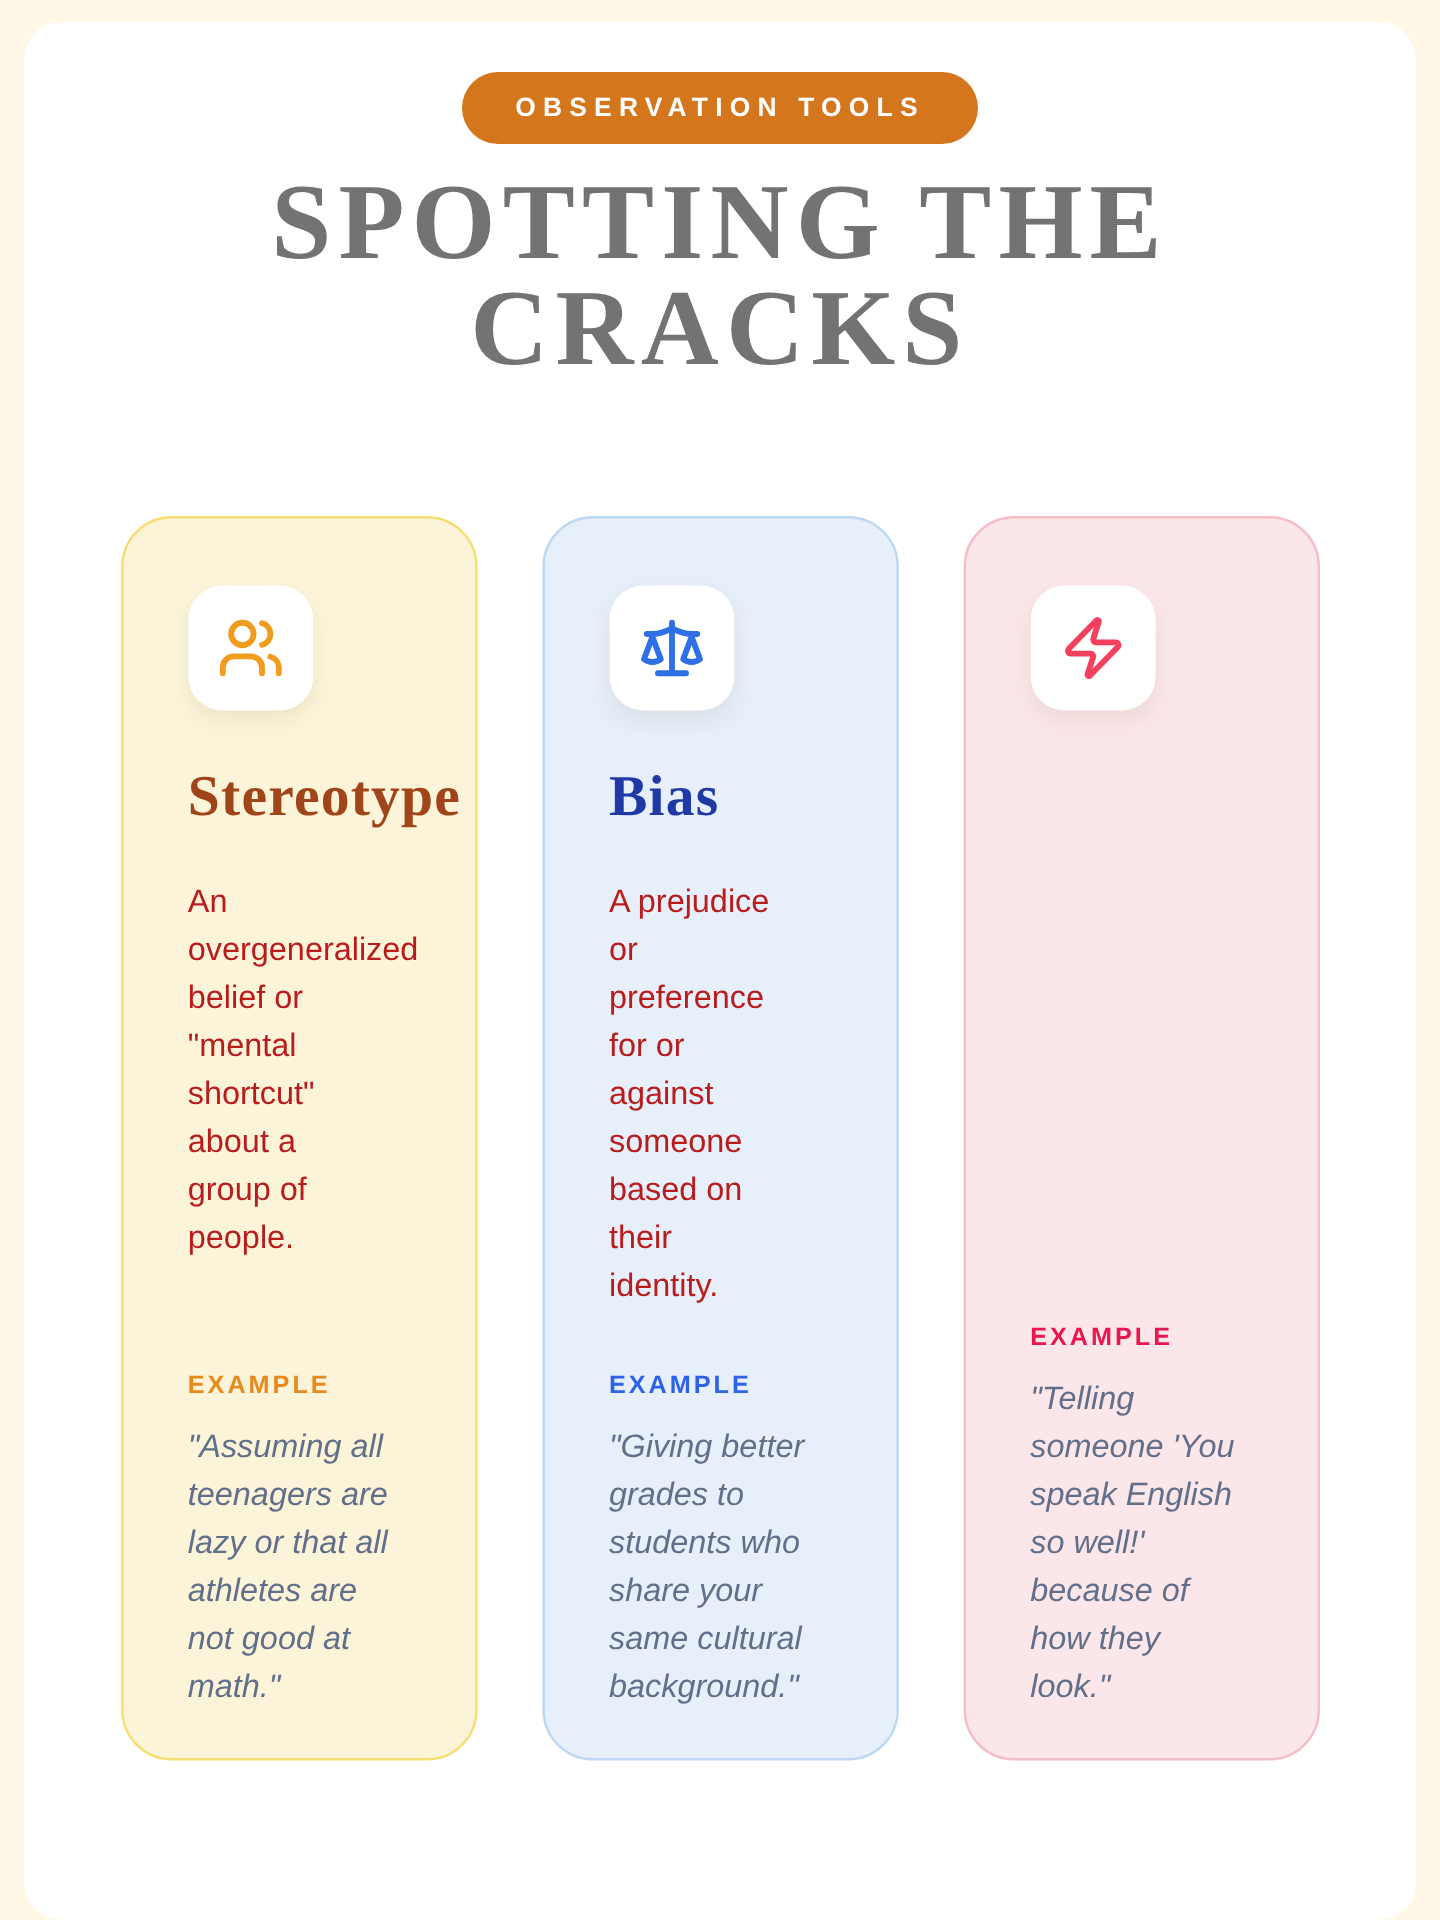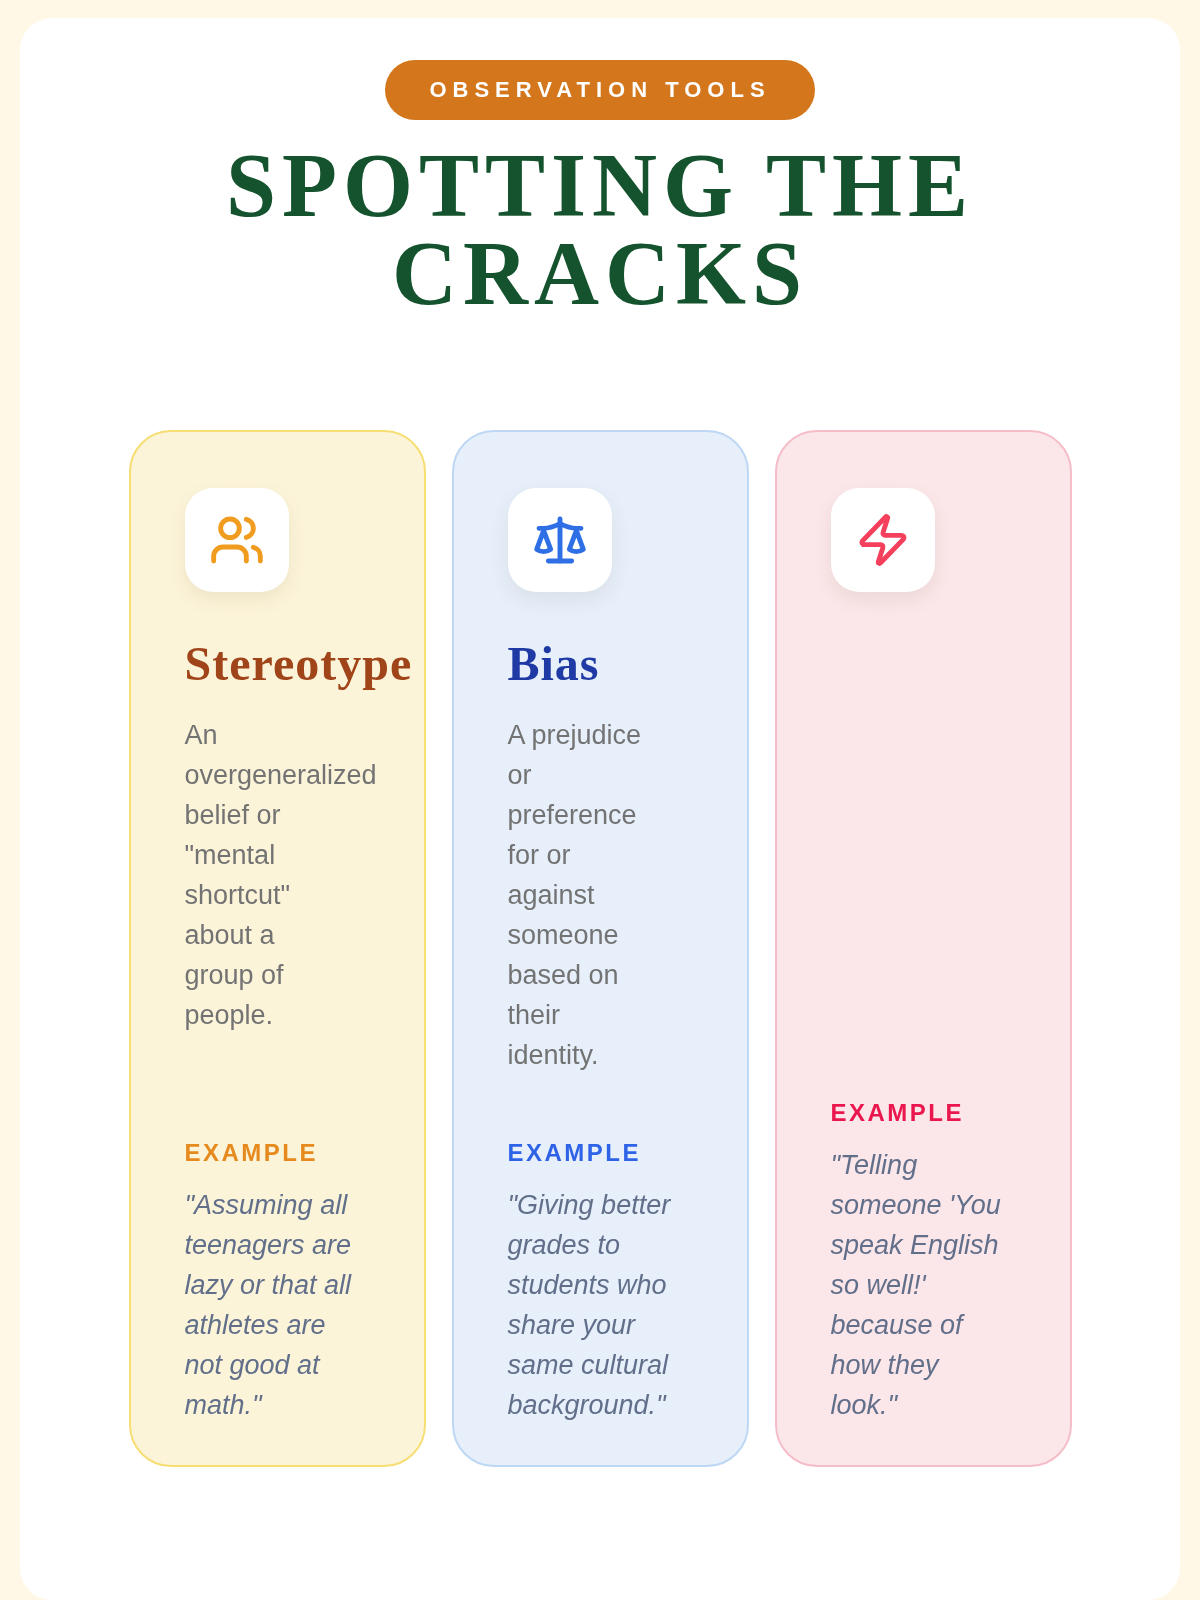--- a/index.html
+++ b/index.html
@@ -43,21 +43,21 @@
     text-align: center;
     font-size: 29px;
     font-weight: 700;
     color: #5C6C86;
     letter-spacing: 0.5px;
   }
   .cards {
     margin-top: 112px;
     display: flex;
     justify-content: center;
-    gap: 26px;
+    gap: 54px;
   }
   .card {
     width: 297px;
     height: 1037px;
     border-radius: 42px;
     background: var(--c-bg, #eee);
     border: 2px solid var(--c-border, #ccc);
     padding: 56px 18px 40px 54px;
     display: flex;
     flex-direction: column;
@@ -80,52 +80,52 @@
     margin-top: 44px;
     font-family: "Liberation Serif", serif;
     font-weight: 700;
     font-size: 48px;
     letter-spacing: 1px;
     line-height: 1.15;
     color: var(--c-title, #333);
     white-space: nowrap;
   }
   .card-body {
-    margin-top: 24px;
+    margin-top: 40px;
     font-size: 27px;
     line-height: 40px;
-    color: #737373;
+    color: #b91c1c;
     white-space: pre-line;
   }
   .example {
     margin-top: auto;
   }
   .example-label {
-    font-size: 24px;
+    font-size: 21px;
     font-weight: 700;
     letter-spacing: 2.5px;
     color: var(--c-label, #333);
   }
   .example-text {
     margin-top: 18px;
     font-size: 27px;
     line-height: 40px;
     font-style: italic;
     color: #626F8A;
     white-space: pre-line;
   }
 </style>
 </head>
 <body>
 
 <div class="panel">
 
   <div class="badge" style="background: rgb(212, 119, 28);">OBSERVATION TOOLS</div>
 
-  <h1 class="page-title" style="color: #14532d;">
+  <h1 class="page-title" style="color: #737373;">
       <div>SPOTTING THE</div>
       <div>CRACKS</div>
     </h1>
 
 
   <div class="cards">
 
     <div class="card" style="--c-bg: #FCF4D9; --c-border: #F7DE73; --c-title: #A04419; --c-icon: #F09C1F; --c-label: #E68A1E;">
       <div class="icon-tile">
         <svg viewBox="0 0 24 24" fill="none" stroke="currentColor" stroke-width="2.1" stroke-linecap="round" stroke-linejoin="round">

